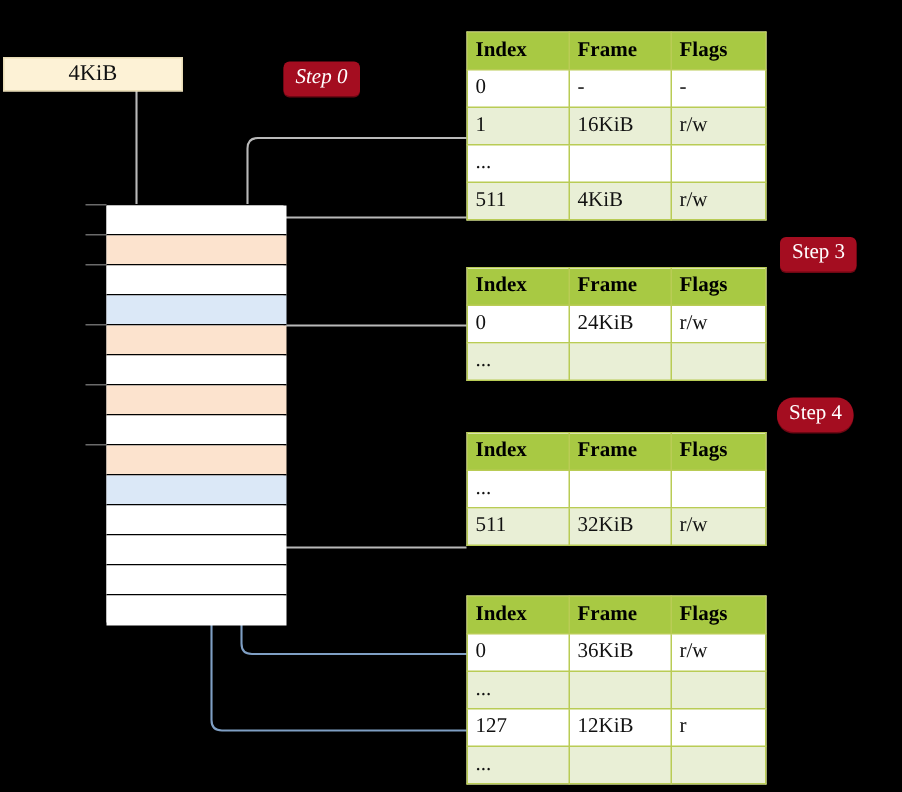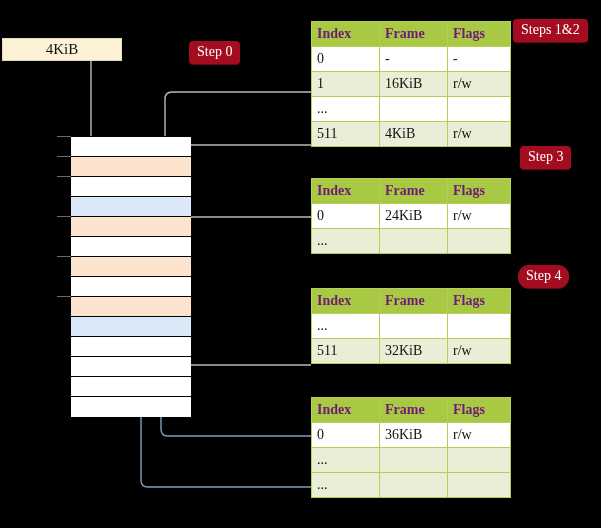--- a/index.html
+++ b/index.html
@@ -20,21 +20,21 @@
   .memblock{position:absolute;background:#fdf2d6;border:1px solid #e8dcb5;
             color:#111;font-size:15px;text-align:center;line-height:1;
             display:flex;align-items:center;justify-content:center;}
 
   
   .ptable{position:absolute;border:1px solid #c9d48a;background:#fff;
           border-collapse:collapse;table-layout:fixed;}
   .ptable td,.ptable th{border:1px solid #b9cc55;padding:2px 5px 3px 5px;
           font-size:14px;color:#111;height:19px;line-height:1;text-align:left;
           overflow:hidden;white-space:nowrap;}
-  .ptable th{background:#a8c943;color:#701a75;font-weight:bold;font-size:14px;}
+  .ptable th{background:#a8c943;color:#000000;font-weight:bold;font-size:14px;}
   .ptable tr.alt td{background:#e9efd6;}
   .ptable td.hl{background:#fbf7a8;}
   .c-index{width:57px;}
   .c-frame{width:57px;}
   .c-flags{width:52px;margin-top:24px;}
 
   
   .grid{position:absolute;border:1px solid #000;background:#fff;box-sizing:border-box;}
   .grow{position:absolute;left:0;box-sizing:border-box;
         border-bottom:1px solid #000;background:#fff;}
@@ -76,23 +76,22 @@
       <path d="M311,436 L168,436 Q161,436 161,429 L161,210" marker-end="url(#ahBlue)"></path>
 
       <path d="M311,487 L148,487 Q141,487 141,480 L141,332" marker-end="url(#ahBlue)"></path>
     </g>
   </svg>
 
   <div class="memblock" id="memblock" style="left: 2px; top: 38px; width: 118px; height: 21px;">
     <span>4KiB</span>
   </div>
 
-  <div class="badge" id="badge-0" style="left: 189px; top: 41px;">Step 0</div>
-  <div class="badge" id="badge-1" style="left: 513px; top: 19px;">Steps 1&amp;2</div>
-  <div class="badge" id="badge-2" style="left: 520px; top: 146px;">Step 3</div>
+  <div class="badge" id="badge-0" style="left: 189px; top: 41px; font-style: italic;">Step 0</div>
+  <div class="badge" id="badge-2" style="left: 520px; top: 158px;">Step 3</div>
   <div class="badge" id="badge-3" style="left: 518px; top: 265px; border-radius: 11px;">Step 4</div>
 
   <div class="grid" id="grid" style="left: 70px; top: 136px; width: 120px; height: 280px;">
       <div class="grow " style="top: 0px; width: 120px; height: 20px;"></div>
       <div class="grow orange" style="top: 20px; width: 120px; height: 20px;"></div>
       <div class="grow " style="top: 40px; width: 120px; height: 20px;"></div>
       <div class="grow blue" style="top: 60px; width: 120px; height: 20px;"></div>
       <div class="grow orange" style="top: 80px; width: 120px; height: 20px;"></div>
       <div class="grow " style="top: 100px; width: 120px; height: 20px;"></div>
       <div class="grow orange" style="top: 120px; width: 120px; height: 20px;"></div>
@@ -191,20 +190,25 @@
           <tr>
             <td class="c-index">0</td>
             <td class="c-frame">36KiB</td>
             <td class="c-flags">r/w</td>
           </tr>
           <tr class="alt">
             <td class="c-index">...</td>
             <td class="c-frame"></td>
             <td class="c-flags"></td>
           </tr>
+          <tr>
+            <td class="c-index">127</td>
+            <td class="c-frame">12KiB</td>
+            <td class="c-flags">r</td>
+          </tr>
           <tr class="alt">
             <td class="c-index">...</td>
             <td class="c-frame"></td>
             <td class="c-flags"></td>
           </tr>
         </tbody>
       </table>
     </div>
 
 <div class="tick" style="left: 57px; top: 136px; width: 14px; position: absolute;"></div>

